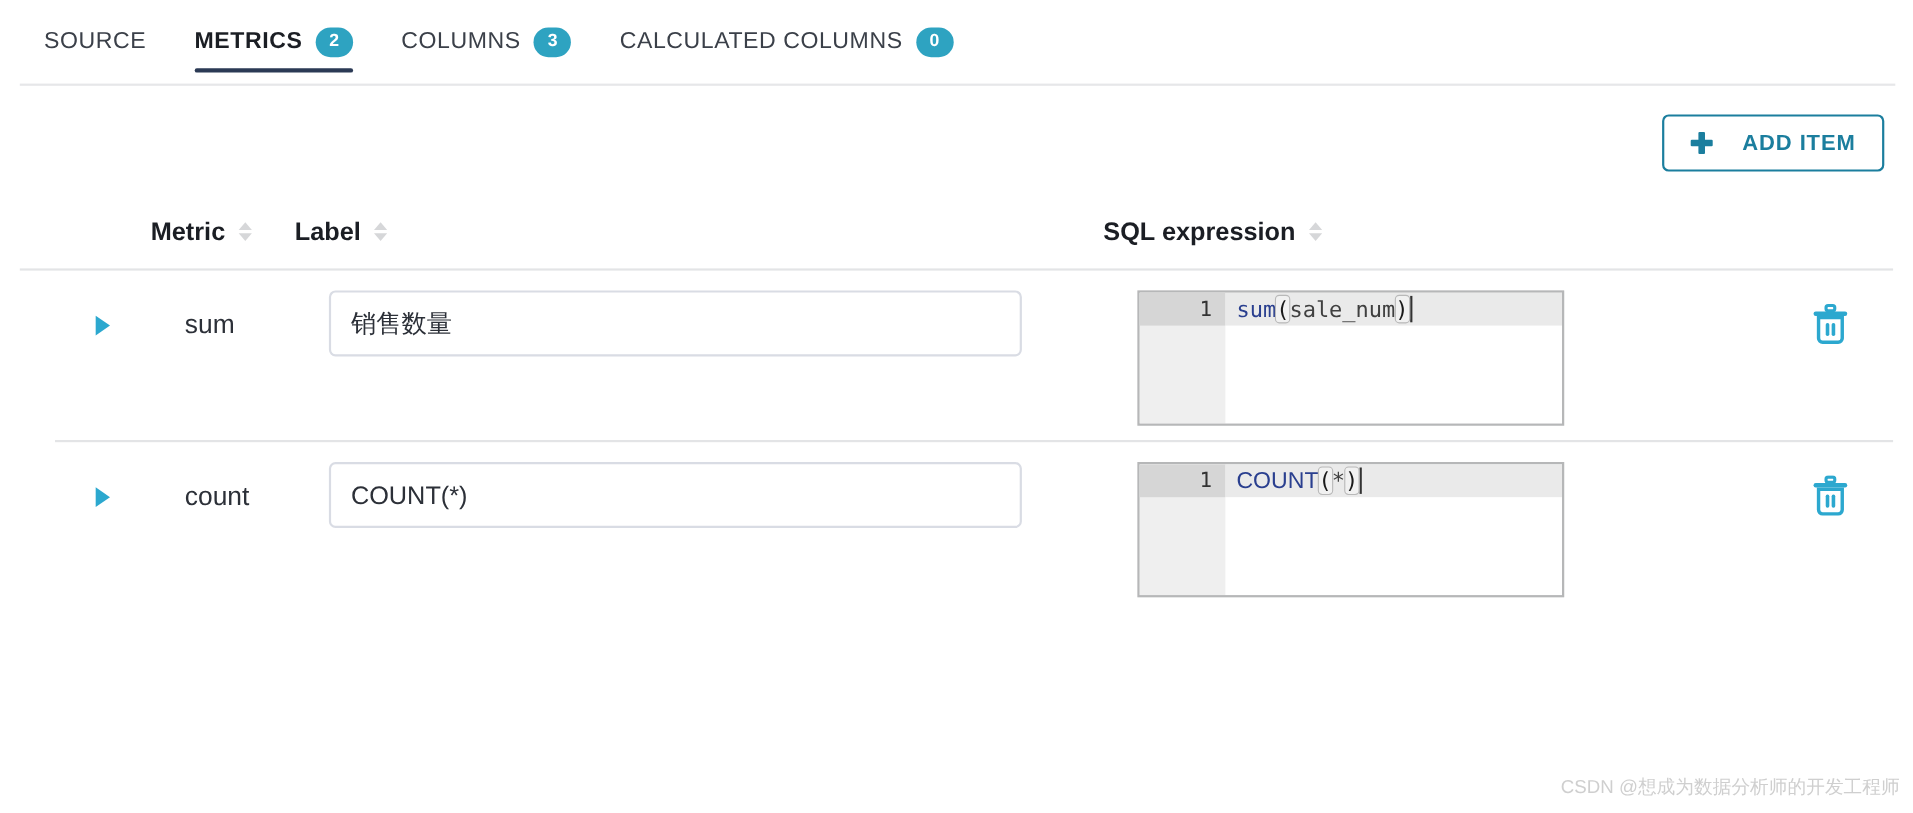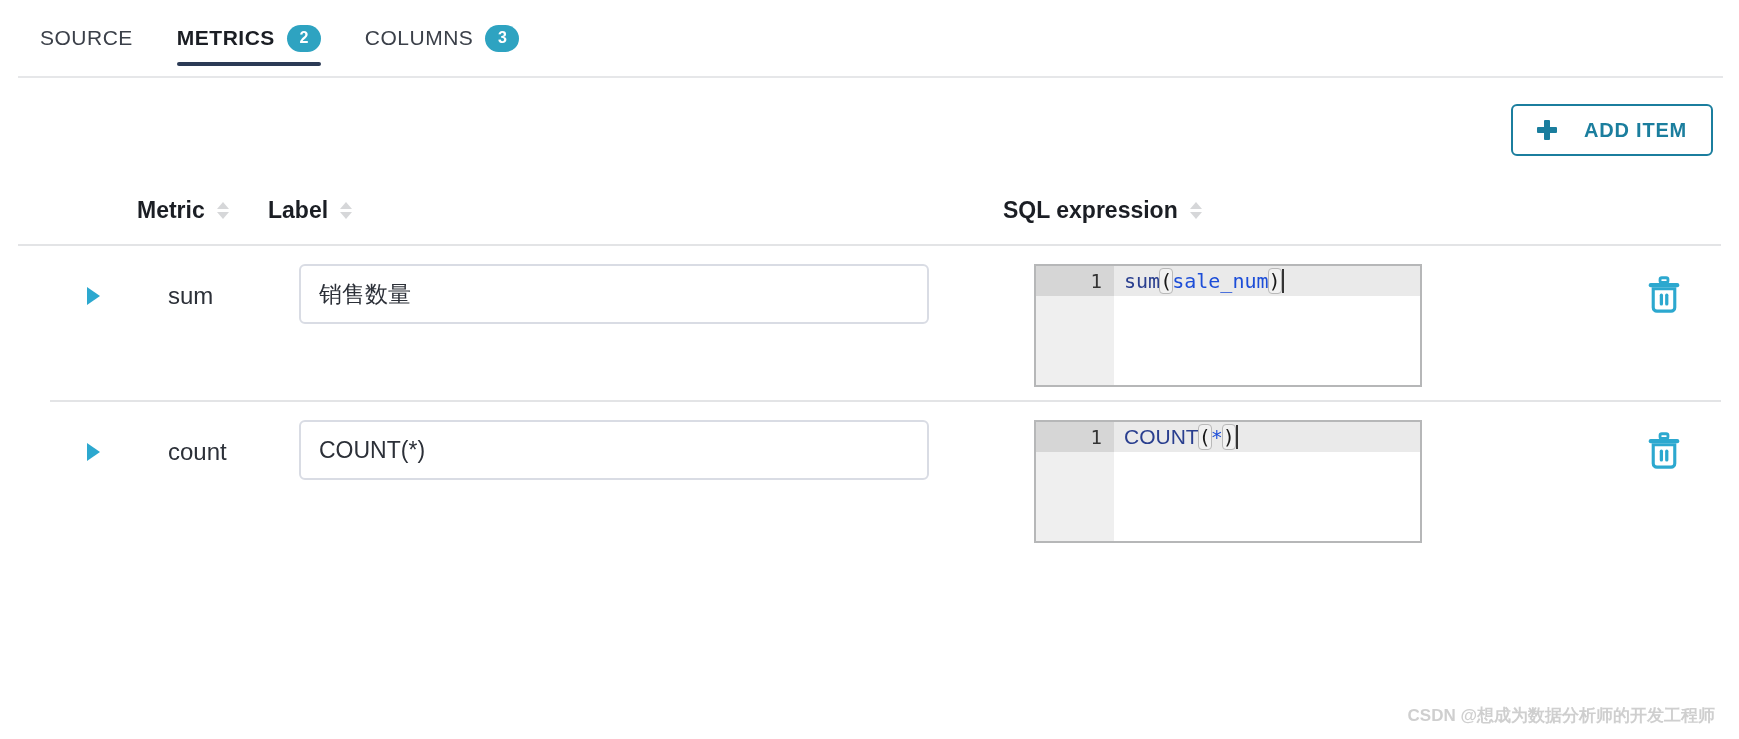--- a/index.html
+++ b/index.html
@@ -221,21 +221,21 @@
     white-space: pre;
     font-size: 20px;
   }
   .sql-body {
     position: absolute; left: 78px; top: 30px;
     right: 0; bottom: 0;
     background: #ffffff;
   }
   .tok-fn   { color: #2a3f8f; }
   .tok-fn-p { color: #2a3f8f; font-family: "Liberation Sans", sans-serif; font-size: 21px; }
-  .tok-plain{ color: #1d4ed8; }
+  .tok-plain{ color: #404040; }
   .tok-bracket {
     color: #1a1a1a;
     outline: 1px solid #b9b9b9;
     border-radius: 3px;
     background: rgba(255,255,255,0.35);
   }
   .sql-caret {
     display: inline-block;
     width: 2px; height: 24px;
     background: #333;
@@ -251,26 +251,25 @@
   .trash-btn {
     width: 46px; height: 46px;
     display: inline-flex; align-items: center; justify-content: center;
     cursor: pointer;
     background: none; border: none; padding: 0;
   }
 
   
   .watermark {
     position: absolute;
-    right: 24px; bottom: 12px;
+    right: 12px; bottom: 12px;
     font-size: 17px;
     color: #cfcfcf;
     white-space: nowrap;
     user-select: none;
-    font-weight: bold;
   }
 </style>
 </head>
 <body>
 
 <div class="page">
 
   <div class="tabbar">
 
     <div class="tab">
@@ -281,20 +280,24 @@
       <span class="tab-label">METRICS</span>
       <span class="tab-badge">2</span>
       <span class="tab-underline"></span>
     </div>
 
     <div class="tab">
       <span class="tab-label">COLUMNS</span>
       <span class="tab-badge">3</span>
     </div>
 
+    <div class="tab">
+      <span class="tab-label">CALCULATED COLUMNS</span>
+      <span class="tab-badge">0</span>
+    </div>
 
 
     <div class="tabbar-rule"></div>
   </div>
 
   <div class="addbar">
     <button class="add-item-btn">
       <span class="plus-icon"></span>
       <span>ADD ITEM</span>
     </button>

